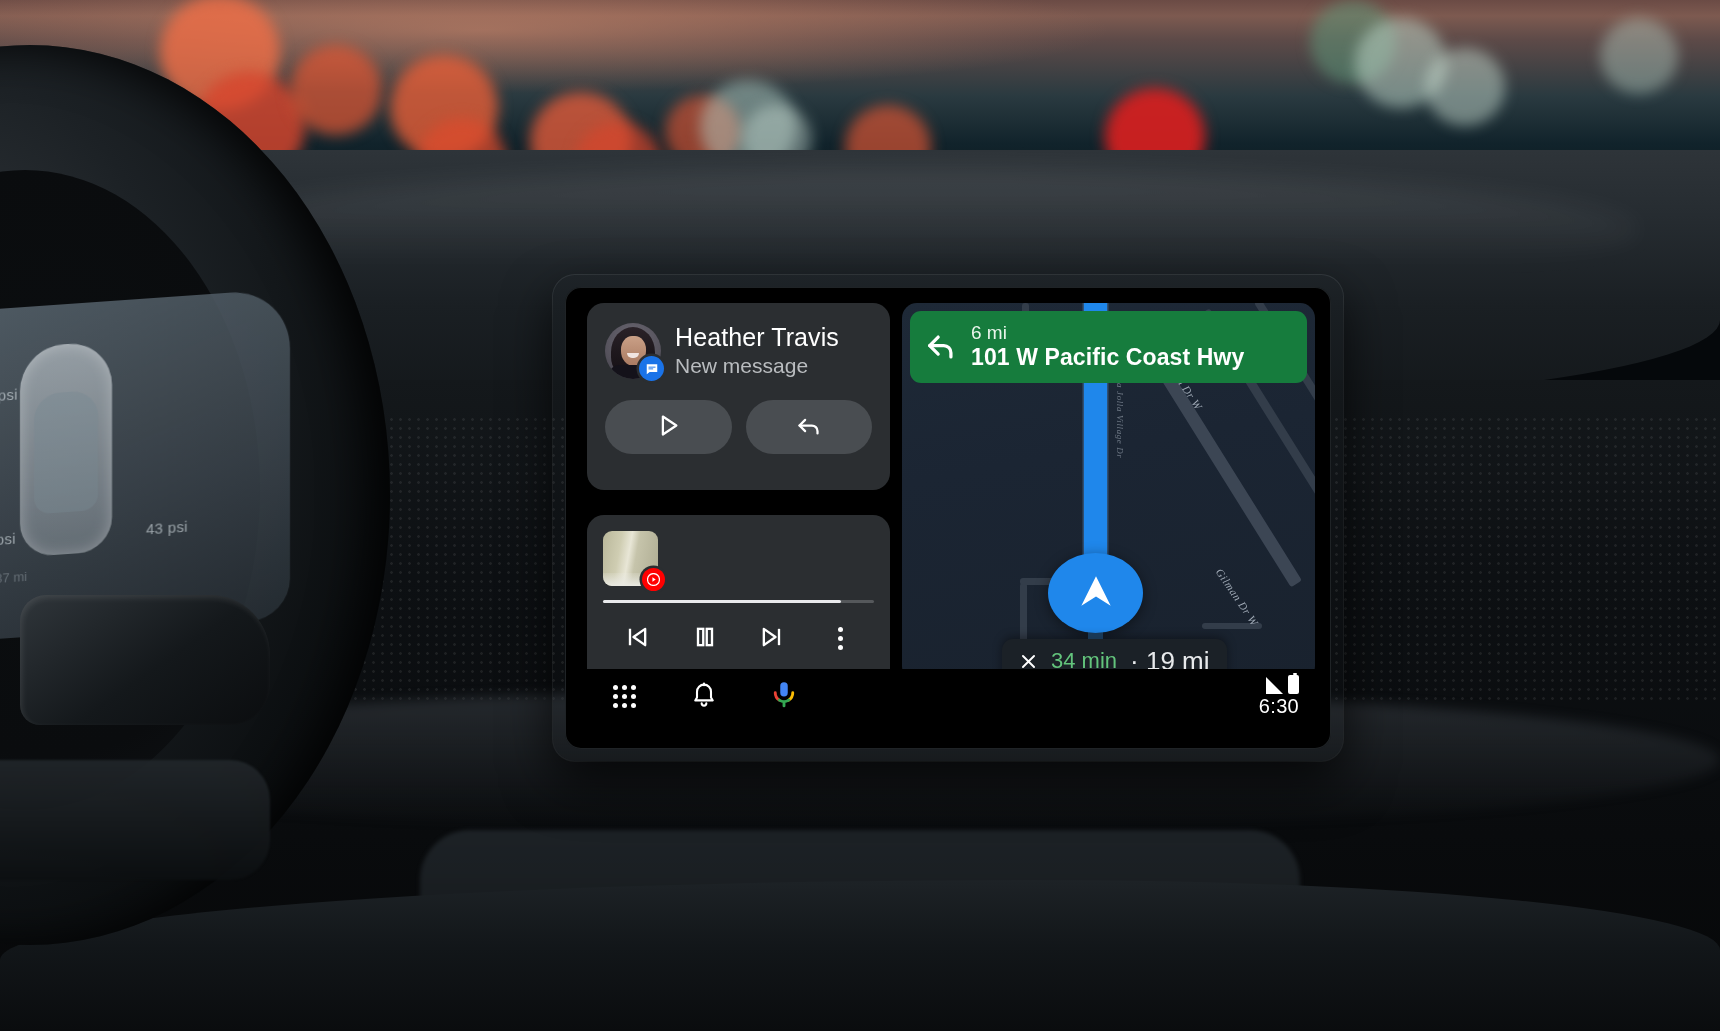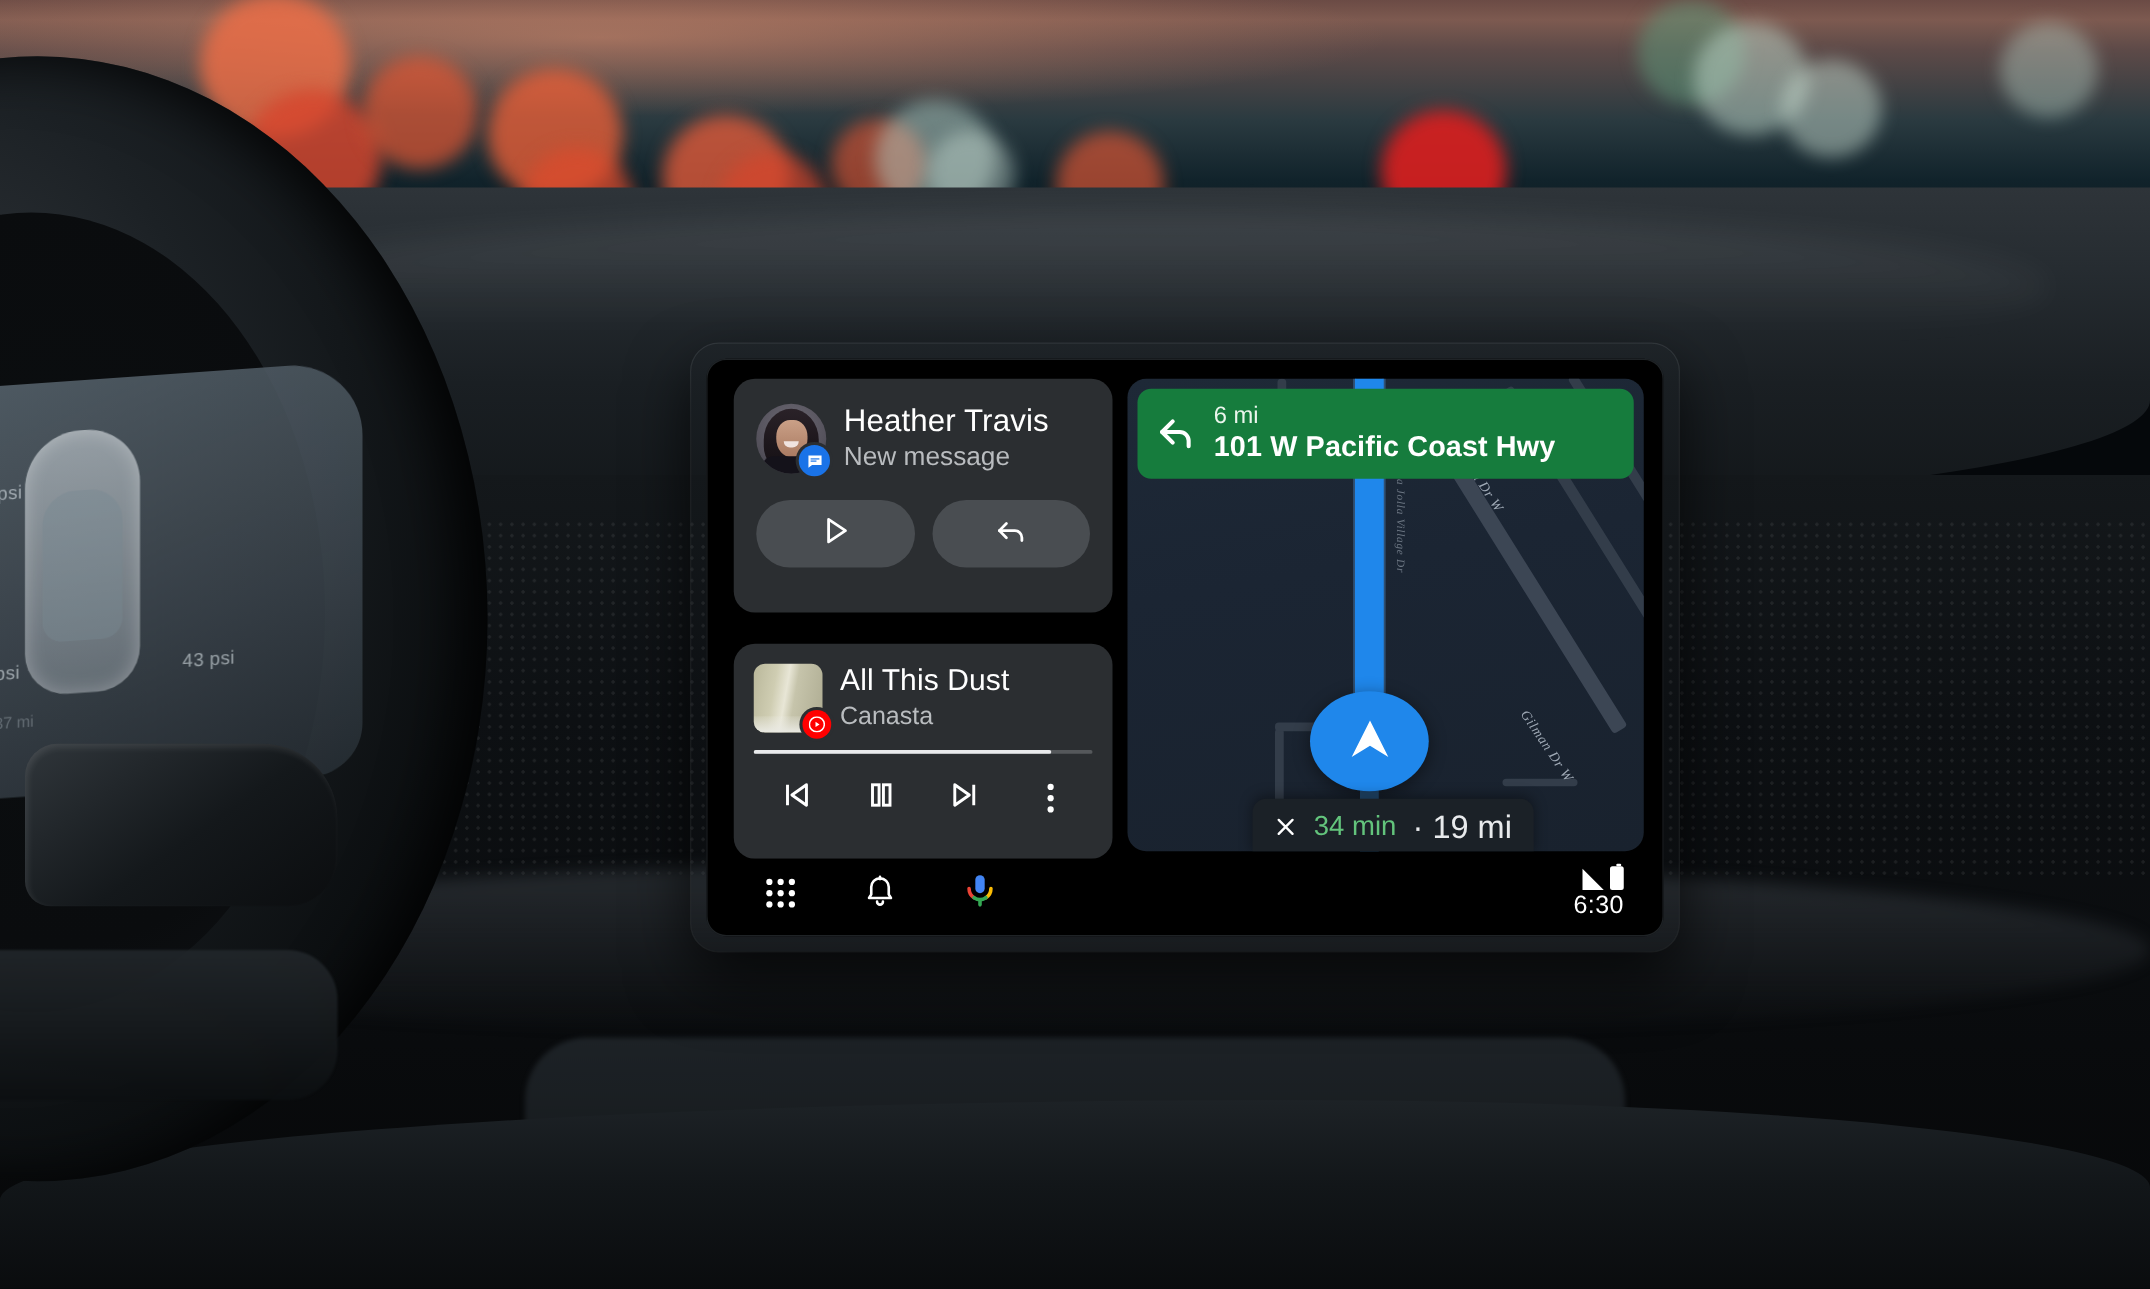--- a/index.html
+++ b/index.html
@@ -244,21 +244,21 @@
     position:absolute; left:100px; bottom:-2px; height:44px; background:#1b2127;
     border-radius:11px 11px 0 0; display:flex; align-items:center; gap:13px; padding:0 17px;
     box-shadow:0 -2px 10px rgba(0,0,0,.4);
   }
   .eta-close svg { width:19px; height:19px; display:block; }
   .eta-time { color:#63c47c; font-size:22px; }
   .eta-dist { color:#e8eaec; font-size:26px; }
 
   
   .sysbar {
-    position:absolute; left:0; bottom:0; width:750px; height:54px; background:#000;
+    position:absolute; left:0; bottom:18px; width:750px; height:54px; background:#000;
     display:flex; align-items:center; padding:0 18px;
   }
   .sys-left { display:flex; align-items:center; gap:46px; margin-left:16px; }
   .sys-btn { display:flex; align-items:center; justify-content:center; width:34px; height:34px; }
   .appgrid { display:grid; grid-template-columns:repeat(3,5px); gap:4px; }
   .appgrid i { width:5px; height:5px; border-radius:50%; background:#fff; display:block; }
   .sys-right { margin-left:auto; display:flex; flex-direction:column; align-items:flex-end; gap:1px; padding-right:6px; }
   .sys-icons { display:flex; align-items:flex-end; gap:5px; }
   .signal { width:0; height:0; border-left:17px solid #fff; border-top:17px solid transparent; }
   .battery {
@@ -370,24 +370,20 @@
           <div class="media-head">
             <div class="art-wrap">
               <div class="art"></div>
               <div class="yt-badge">
                 <svg viewBox="0 0 24 24">
                     <circle cx="12" cy="12" r="11" fill="none" stroke="#fff" stroke-width="2.2"></circle>
                     <path d="M10 8l6 4-6 4z" fill="#fff"></path>
                   </svg>
               </div>
             </div>
-            <div>
-              <div class="track-title">All This Dust</div>
-              <div class="track-artist">Canasta</div>
-            </div>
           </div>
           <div class="progress">
             <div class="progress-fill" id="progfill" style="width: 88%;"></div>
           </div>
           <div class="transport">
             <div class="tbtn">
               <span>
                 <svg viewBox="0 0 24 24" fill="none" stroke="#fff" stroke-width="2" stroke-linejoin="round">
                     <path d="M6 5v14"></path>
                     <path d="M19 5L9 12l10 7z"></path>

